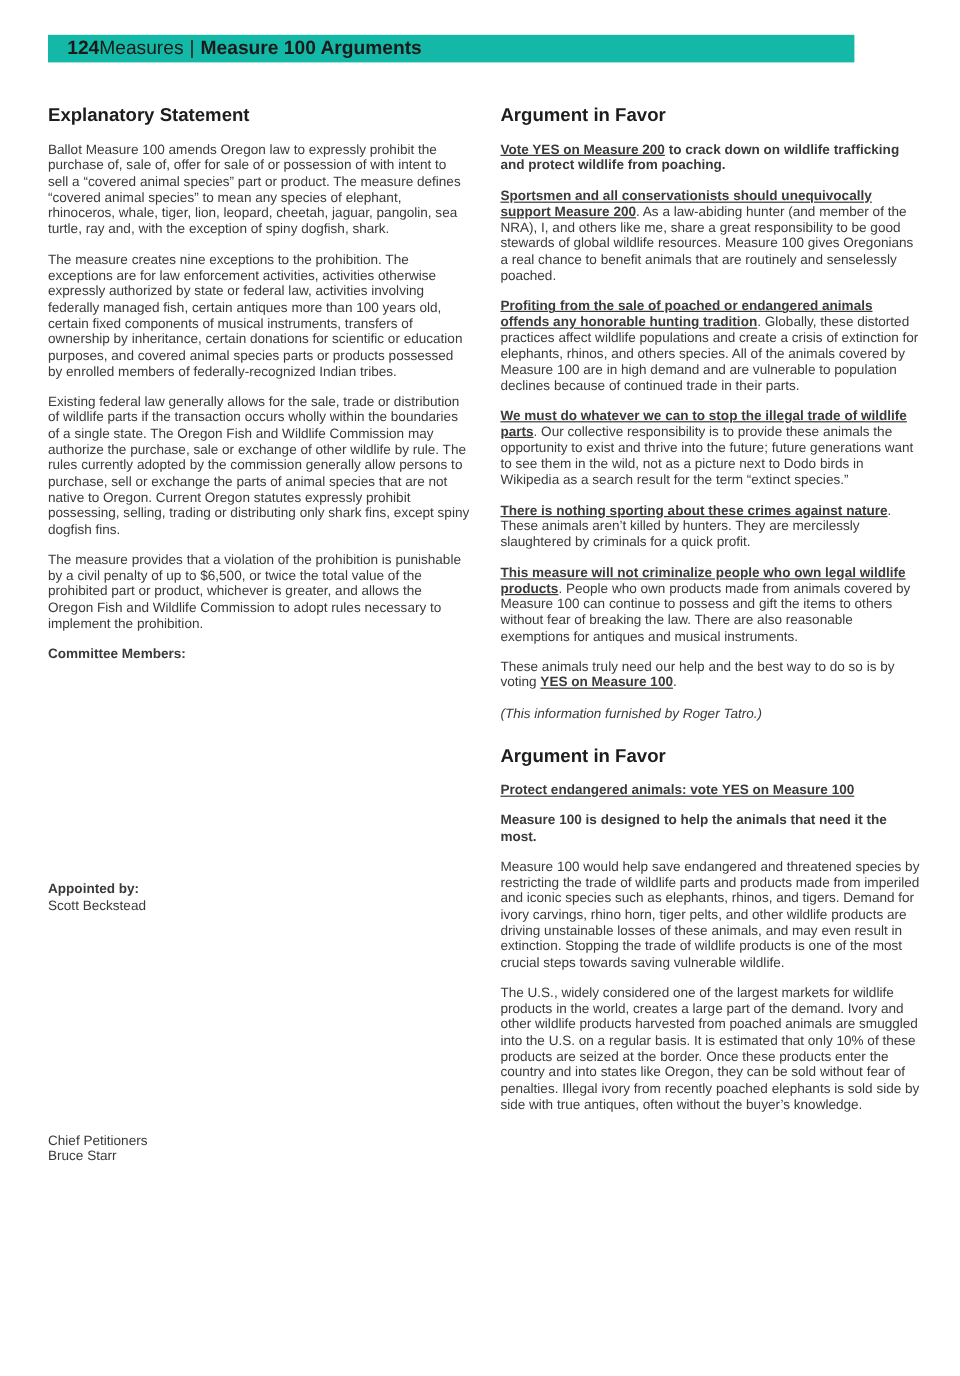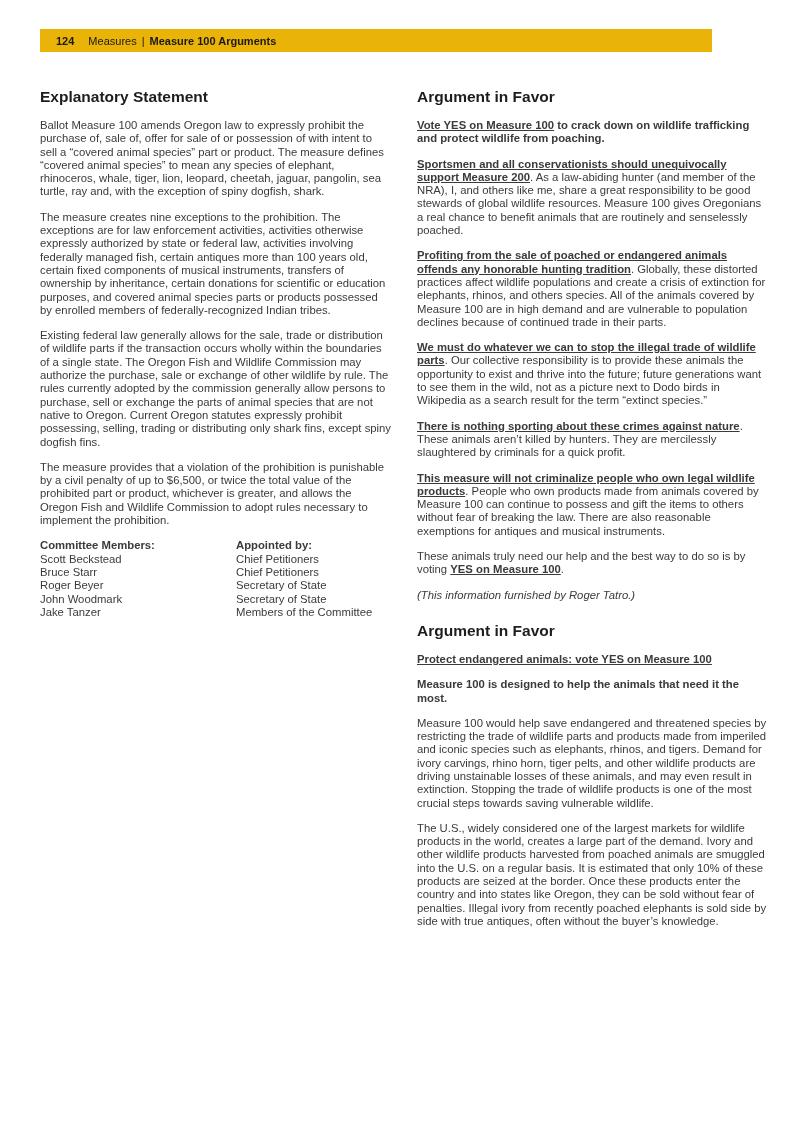--- a/index.html
+++ b/index.html
@@ -6,25 +6,25 @@
   body {
     width: 800px; height: 1147px; overflow: hidden;
     font-family: "Liberation Sans", "DejaVu Sans", sans-serif;
     color: #3a3a3a;
     -webkit-font-smoothing: antialiased;
   }
   .page { width: 800px; height: 1147px; position: relative; }
 
   .page-header {
     position: absolute; left: 40px; top: 29px; width: 672px; height: 23px;
-    background: #eab308; display: flex; align-items: center;
-    font-size: 11px; color: #1a1a1a;
+    background: #14b8a6; display: flex; align-items: center;
+    font-size: 16px; color: #1a1a1a;
   }
   .page-header .pagenum { font-weight: bold; margin-left: 16px; }
-  .page-header .section { margin-left: 14px; }
+  .page-header .section { }
   .page-header .sep { margin: 0 5px; }
   .page-header .title { font-weight: bold; }
 
   .columns {
     position: absolute; top: 88px; left: 40px; width: 728px;
     display: flex; gap: 26px;
   }
   .col { width: 351px; }
 
   h2 {
@@ -35,21 +35,21 @@
 
   p {
     font-size: 11.3px; line-height: 13.3px; margin: 0 0 12px 0;
     color: #3a3a3a;
   }
   .lead { font-weight: bold; text-decoration: underline; }
   .bold { font-weight: bold; }
   .italic { font-style: italic; }
 
   .committee { font-size: 11.3px; line-height: 13.3px; margin: 1px 0 12px 0; }
-  .c-row { display: flex; }
+  .c-row { display: flex; flex-direction: column; }
   .c-row .c1 { width: 196px; flex: 0 0 196px; }
   .c-row.c-head { font-weight: bold; }
 </style>
 </head>
 <body>
 
 <div class="page">
 
   <header class="page-header">
     <span class="pagenum">124</span>
@@ -92,21 +92,21 @@
           <span class="c1">Jake Tanzer</span>
           <span class="c2">Members of the Committee</span>
         </div>
       </div>
 
     </section>
 
     <section class="col">
       <h2>Argument in Favor</h2>
 
-      <p><span class="lead">Vote YES on Measure 100</span><span class="bold"> to crack down on wildlife trafficking and protect wildlife from poaching.</span></p>
+      <p><span class="lead">Vote YES on Measure 200</span><span class="bold"> to crack down on wildlife trafficking and protect wildlife from poaching.</span></p>
 
       <p><span class="lead">Sportsmen and all conservationists should unequivocally support Measure 200</span><span>. As a law-abiding hunter (and member of the NRA), I, and others like me, share a great responsibility to be good stewards of global wildlife resources. Measure 100 gives Oregonians a real chance to benefit animals that are routinely and senselessly poached.</span></p>
 
       <p><span class="lead">Profiting from the sale of poached or endangered animals offends any honorable hunting tradition</span><span>. Globally, these distorted practices affect wildlife populations and create a crisis of extinction for elephants, rhinos, and others species. All of the animals covered by Measure 100 are in high demand and are vulnerable to population declines because of continued trade in their parts.</span></p>
 
       <p><span class="lead">We must do whatever we can to stop the illegal trade of wildlife parts</span><span>. Our collective responsibility is to provide these animals the opportunity to exist and thrive into the future; future generations want to see them in the wild, not as a picture next to Dodo birds in Wikipedia as a search result for the term “extinct species.”</span></p>
 
 
       <p><span class="lead">There is nothing sporting about these crimes against nature</span><span>. These animals aren’t killed by hunters. They are mercilessly slaughtered by criminals for a quick profit.</span></p>
 

